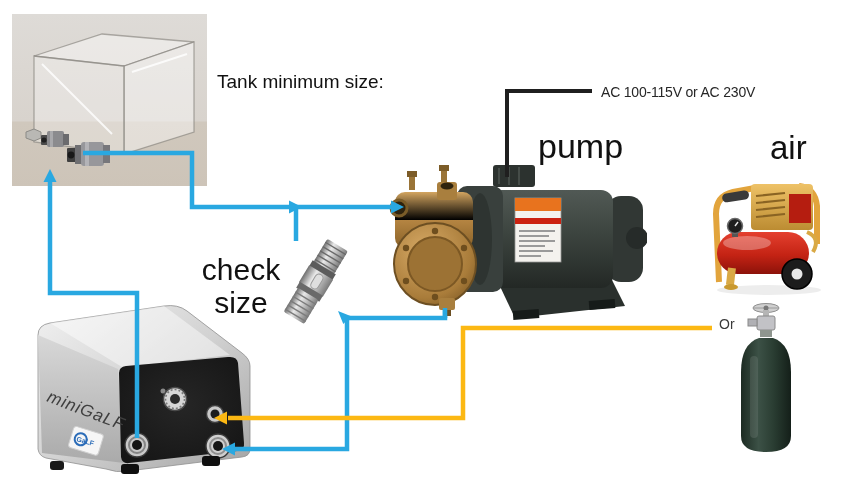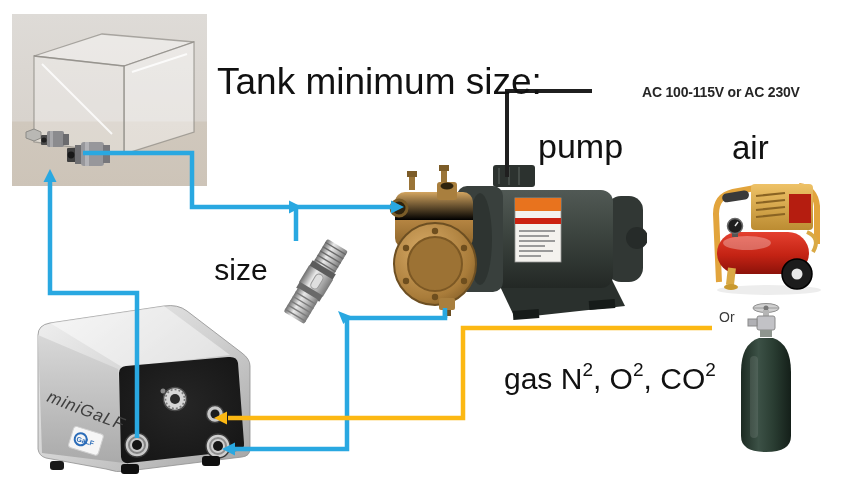--- a/index.html
+++ b/index.html
@@ -4,28 +4,28 @@
 <style>
   html,body{margin:0;padding:0;background:#fff;}
   #canvas{position:relative;width:850px;height:501px;background:#ffffff;overflow:hidden;
           font-family:"Liberation Sans","DejaVu Sans",sans-serif;color:#111;}
   .abs{position:absolute;}
   svg{display:block;}
   .layer-under{position:absolute;left:0;top:0;z-index:1;}
   .illus{z-index:2;}
   .layer-over{position:absolute;left:0;top:0;z-index:3;}
   .lbl{position:absolute;z-index:4;color:#111;white-space:nowrap;}
-  #tank-note{left:217px;top:64px;font-size:37px;line-height:35px;}
+  #tank-note{left:217px;top:64px;font-size:19px;line-height:35px;}
   #pump-label{left:538px;top:127px;font-size:34px;text-align:center;}
-  #air-label{left:732px;top:129px;font-size:33px;text-align:right;}
+  #air-label{left:770px;top:129px;font-size:33px;text-align:right;}
   #check-valve-label{left:194px;top:253px;width:94px;text-align:center;font-size:30px;line-height:33px;}
   #gas-label{left:504px;top:362px;font-size:30px;}
   #gas-label sup{font-size:19px;position:relative;top:-2px;vertical-align:super;line-height:0;}
-  #or-label{left:719px;top:309px;font-size:14px;color:#3a3a3a;text-align:center;}
-  #ac-label{left:601px;top:84px;font-size:14px;font-weight:700;color:#262626;letter-spacing:-0.2px;margin-left:41px;}
+  #or-label{left:719px;top:316px;font-size:14px;color:#3a3a3a;text-align:center;}
+  #ac-label{left:601px;top:84px;font-size:14px;font-weight:400;color:#262626;letter-spacing:-0.2px;}
   .flow{fill:none;stroke-width:4.5px;}
   .water{stroke:var(--water-line,#29A8E1);}
   .gas{stroke:var(--gas-line,#FCB813);}
   .ah-water{fill:var(--water-line,#29A8E1);stroke:none;}
   .ah-gas{fill:var(--gas-line,#FCB813);stroke:none;}
   .power{stroke:var(--power-line,#1f1f1f);stroke-width:4px;fill:none;}
 </style>
 </head>
 <body>
 
@@ -320,21 +320,21 @@
   </svg>
 
   <div id="tank-note" class="lbl">
     <div>Tank minimum size:</div>
   </div>
 
   <div id="pump-label" class="lbl">pump</div>
   <div id="air-label" class="lbl">air</div>
 
   <div id="check-valve-label" class="lbl">
+    <div>check</div>
     <div>size</div>
   </div>
 
   <div id="ac-label" class="lbl">AC 100-115V or AC 230V</div>
   <div id="or-label" class="lbl">Or</div>
 
-  <div id="gas-label" class="lbl"><span>gas N</span><sup>2</sup><span>, O</span><sup>2</sup><span>, CO</span><sup>2</sup></div>
 
 </div>
 
 </body></html>

